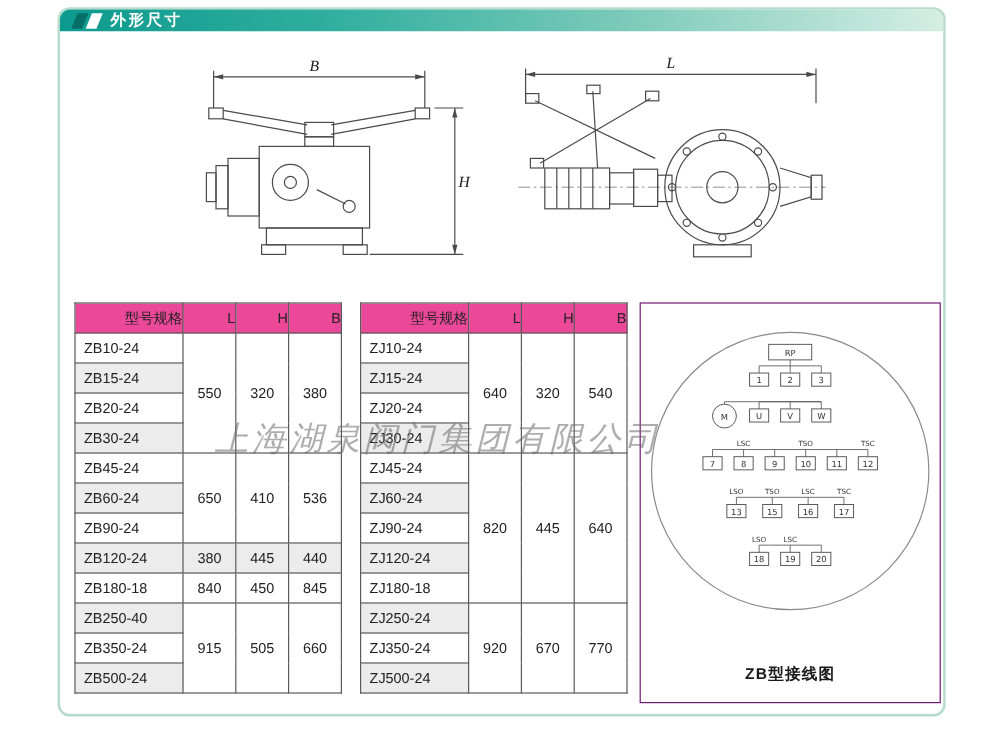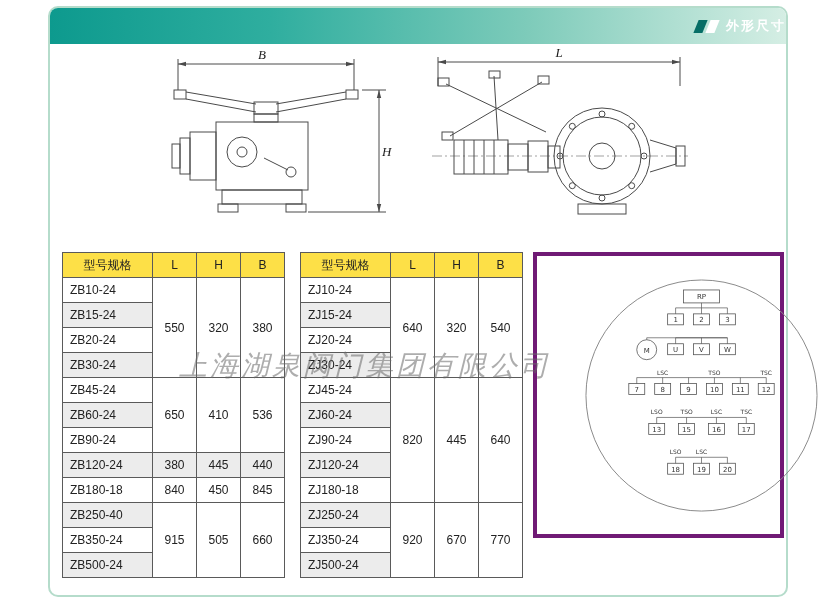--- a/index.html
+++ b/index.html
@@ -1,48 +1,48 @@
 <!DOCTYPE html>
 <html><head>
 <meta charset="utf-8">
 <style>
   * { margin:0; padding:0; box-sizing:border-box; }
   html,body { width:830px; height:610px; background:#fff; font-family:"Liberation Sans",sans-serif; position:relative; overflow:hidden; }
 
   .frame { position:absolute; left:48px; top:6px; width:740px; height:591px;
            border:2px solid #b5dccb; border-radius:10px; background:#fff; }
 
-  .headerbar { position:absolute; left:50px; top:8px; width:736px; height:36px;
+  .headerbar { position:absolute; left:50px; top:8px; width:736px; height:18px;
                border-radius:8px 8px 0 0;
                background:linear-gradient(90deg,#0d9a8e 0%,#2fae9f 30%,#7ecbba 65%,#d5eee4 100%);
-               display:flex; align-items:center; z-index:3;justify-content:flex-end; }
+               display:flex; align-items:center; z-index:3; }
   .slash { display:inline-block; width:9px; height:13px; transform:skewX(-22deg); }
   .slash.s1 { background:#066e66; margin-left:12px; }
   .slash.s2 { background:#ffffff; margin-left:3px; }
   .headerbar .title { color:#fff; font-weight:bold; font-size:13px; margin-left:9px; letter-spacing:2px; }
 
   .draw { position:absolute; }
   .draw line,.draw rect,.draw circle,.draw polyline,.draw path { stroke:#4a4a4a; stroke-width:1; fill:none; }
   .draw .fillarrow { fill:#4a4a4a; stroke:none; }
   .draw text { fill:#1a1a1a; font-size:13px; font-style:italic; font-family:"Liberation Serif",serif; stroke:none; }
   .draw .cl { stroke-dasharray:10 3 2 3; stroke-width:0.7; stroke:#7a7a7a; }
 
   table.spec { position:absolute; top:252px; border-collapse:collapse; table-layout:fixed; width:222px; background:#fff; }
   table.spec th, table.spec td { border:1px solid #5a5a5a; height:25px; font-size:12px; color:#222;
                                  text-align:center; padding:0; font-weight:normal; }
-  table.spec th { background:#fde047; }
+  table.spec th { background:#ec4899;text-align:right; }
   table.spec td.model { text-align:left; padding-left:7px; background:#fff; }
   table.spec td.model.alt { background:#ececec;margin-left:24px; }
   table.spec td.val { background:#fff; }
   table.spec td.val.alt { background:#ececec; }
   #table-zb { left:62px; }
   #table-zj { left:300px; }
 
-  .wiring-panel { position:absolute; left:533px; top:252px; width:251px; height:286px;
-                  border:4px solid #701a75; background:#fff;padding-left:40px; }
+  .wiring-panel { position:absolute; left:533px; top:252px; width:251px; height:334px;
+                  border:1px solid #701a75; background:#fff; }
   .wcircle { fill:none; stroke:#8a8a8a; stroke-width:1; }
   .wbox { fill:#fff; stroke:#555; stroke-width:0.8; }
   .wnum { font-size:7px; fill:#333; text-anchor:middle; font-family:"DejaVu Sans",sans-serif; }
   .wtag { font-size:6px; fill:#333; text-anchor:middle; font-family:"DejaVu Sans",sans-serif; }
   .wline { stroke:#555; stroke-width:0.7; fill:none; }
   .wiring-caption { position:absolute; left:0; bottom:14px; width:100%; text-align:center;
                     font-size:13px; font-weight:bold; color:#1a1a1a; letter-spacing:1px; }
 
   .watermark { position:absolute; left:150px; top:347px; width:430px; text-align:center;
                font-size:28px; letter-spacing:3px; color:rgba(105,105,105,0.55);
@@ -366,15 +366,16 @@
         <text x="99" y="199" class="wtag">LSO</text>
         <rect x="117" y="208" width="16" height="11" class="wbox"></rect>
         <line x1="125" y1="202" x2="125" y2="208" class="wline"></line>
         <text x="125" y="216.5" class="wnum">19</text>
         <text x="125" y="199" class="wtag">LSC</text>
         <rect x="143" y="208" width="16" height="11" class="wbox"></rect>
         <line x1="151" y1="202" x2="151" y2="208" class="wline"></line>
         <text x="151" y="216.5" class="wnum">20</text>
       </g>
   </svg>
+  <div class="wiring-caption">ZB型接线图</div>
 </div>
 
 <div class="watermark">上海湖泉阀门集团有限公司</div>
 
 </body></html>

